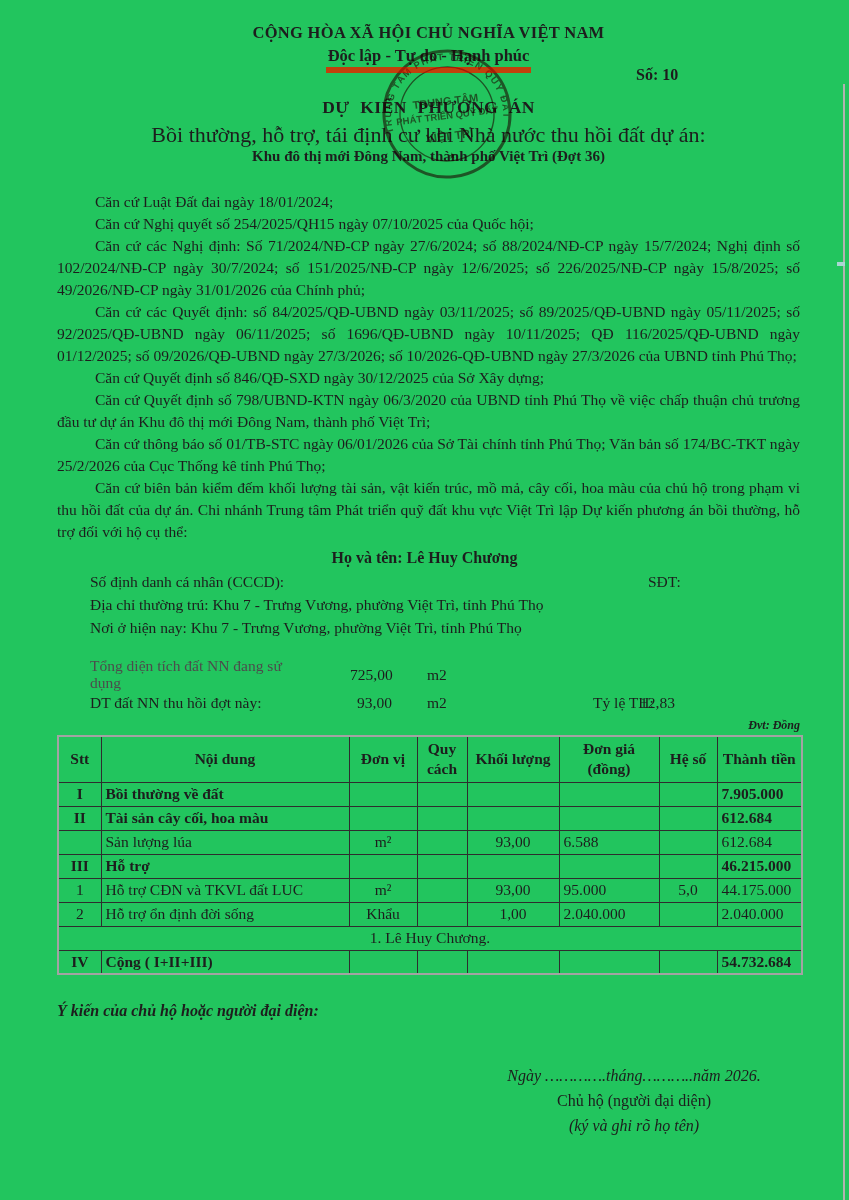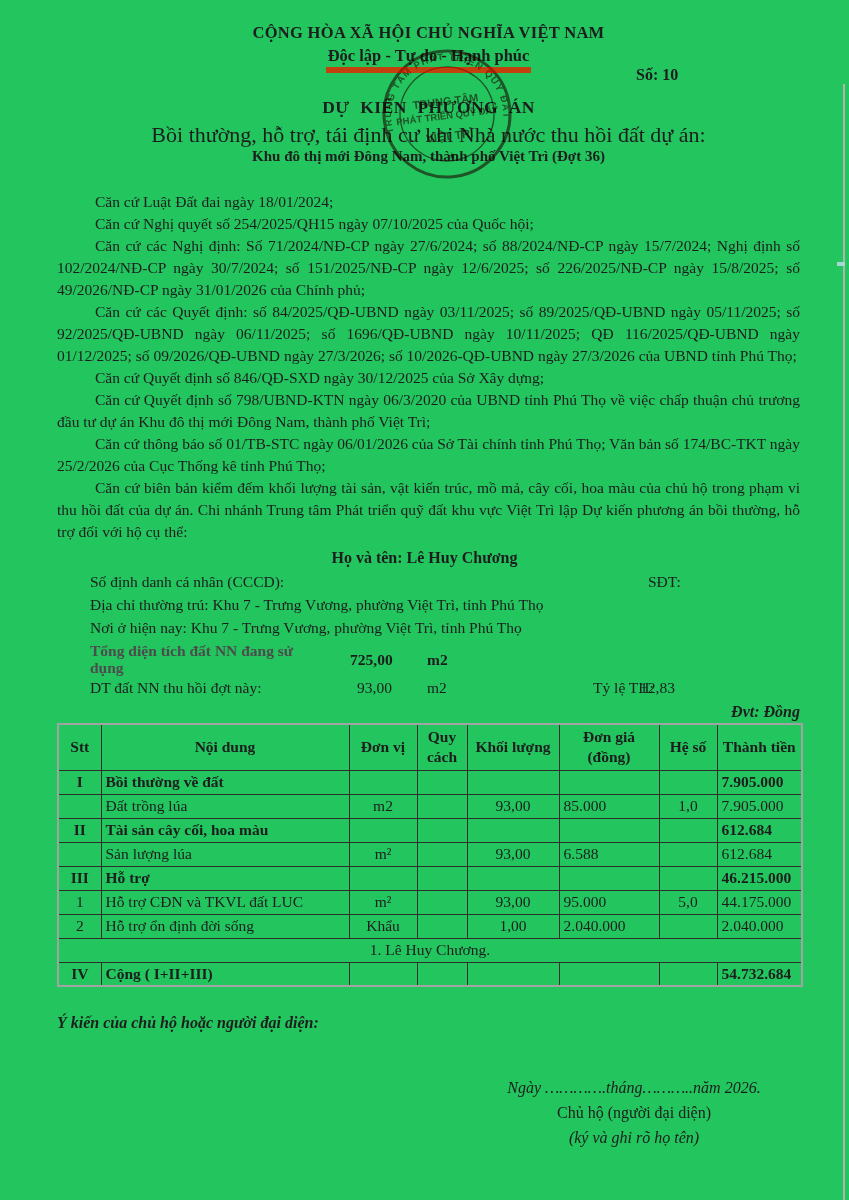--- a/index.html
+++ b/index.html
@@ -26,28 +26,28 @@
   
   .legal{margin:26px 49px 0 57px;font-size:15.5px;line-height:22px;text-align:justify;}
   .legal p{margin:0;text-indent:38px;}
   
   .name-line{text-align:center;font-weight:bold;font-size:16px;margin-top:6px;}
   .info{position:relative;margin:3px 49px 0 90px;font-size:15.5px;line-height:23px;}
   .info-line{position:relative;}
   .abs{position:absolute;top:0;}
   .sdt{left:558px;}
   .area-label{display:block;line-height:17px;color:#4c4c4c;}
-  .area1{height:34px;margin-top:3px;font-weight:bold;}
+  .area1{height:34px;margin-top:18px;}
   .a-val{left:260px;top:6px;color:#1d1d1d;}
   .a-unit{left:337px;top:6px;color:#1d1d1d;}
   .b-val{left:267px;}
   .b-unit{left:337px;}
   .ratio-l{left:503px;}
   .ratio-v{left:550px;}
-  .dvt{margin:4px 49px 0 0;text-align:right;font-weight:bold;font-style:italic;font-size:16px;}
+  .dvt{margin:4px 49px 0 0;text-align:right;font-weight:bold;font-style:italic;font-size:12px;}
   
   .tbl-wrap{margin:2px 0 0 57px;}
   table{border-collapse:collapse;width:744px;table-layout:fixed;font-size:15.5px;}
   th,td{border:1px solid #2e2e2e;padding:1px 4px;overflow:hidden;}
   table{border:2px solid #a3a3a3;}
   th{font-weight:bold;text-align:center;white-space:normal;padding:2px 2px;line-height:20px;}
   thead tr{height:46px;}
   tbody tr{height:24px;}
   td{white-space:nowrap;}
   td.c{text-align:center;}
@@ -162,30 +162,20 @@
         <tr class="group">
           <td class="c">I</td>
           <td>Bồi thường về đất</td>
           <td class="c"></td>
           <td class="c"></td>
           <td class="c"></td>
           <td class="r"></td>
           <td class="c"></td>
           <td class="r">7.905.000</td>
         </tr>
-        <tr>
-          <td class="c"></td>
-          <td>Đất trồng lúa</td>
-          <td class="c">m2</td>
-          <td class="c"></td>
-          <td class="c">93,00</td>
-          <td class="r">85.000</td>
-          <td class="c">1,0</td>
-          <td class="r">7.905.000</td>
-        </tr>
         <tr class="group">
           <td class="c">II</td>
           <td>Tài sản cây cối, hoa màu</td>
           <td class="c"></td>
           <td class="c"></td>
           <td class="c"></td>
           <td class="r"></td>
           <td class="c"></td>
           <td class="r">612.684</td>
         </tr>

